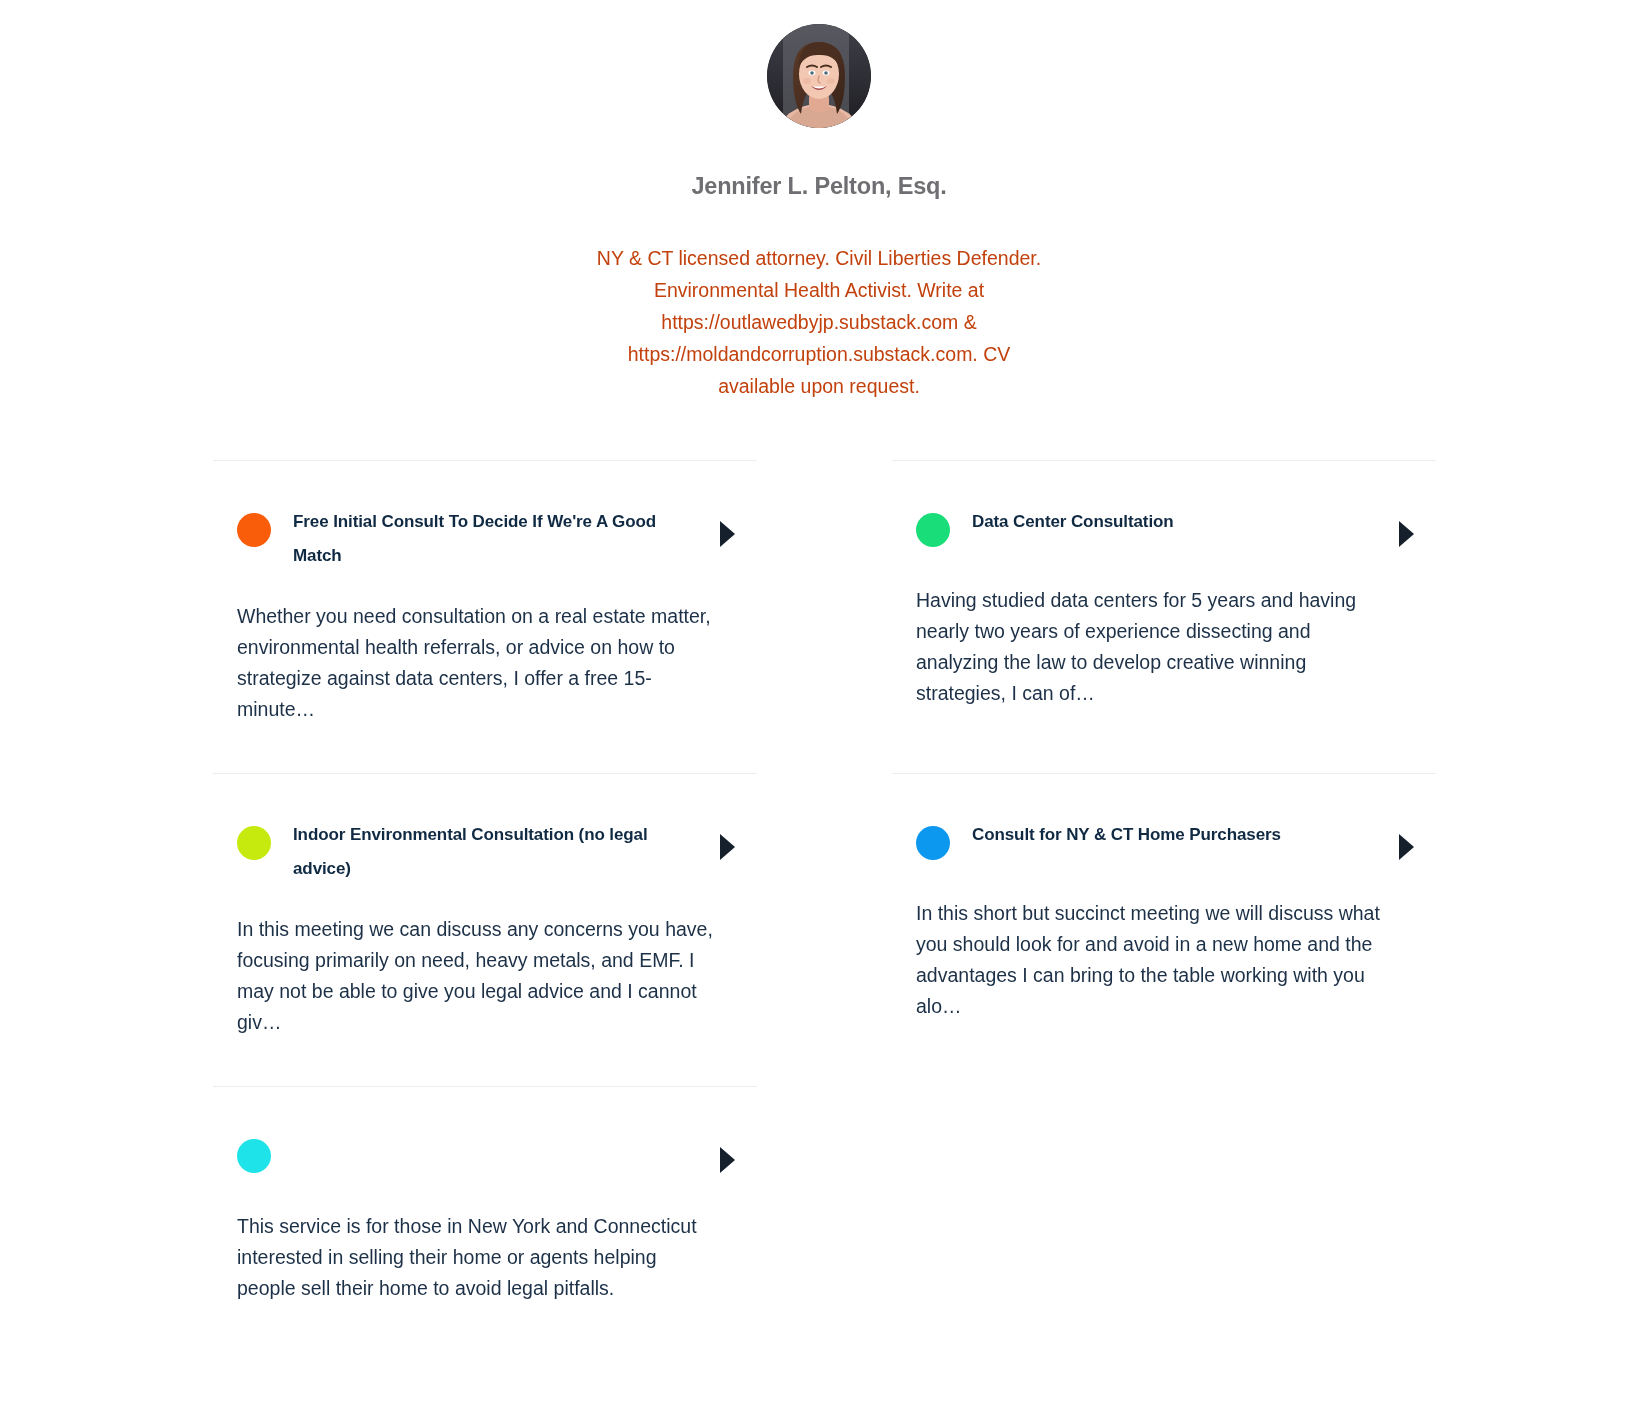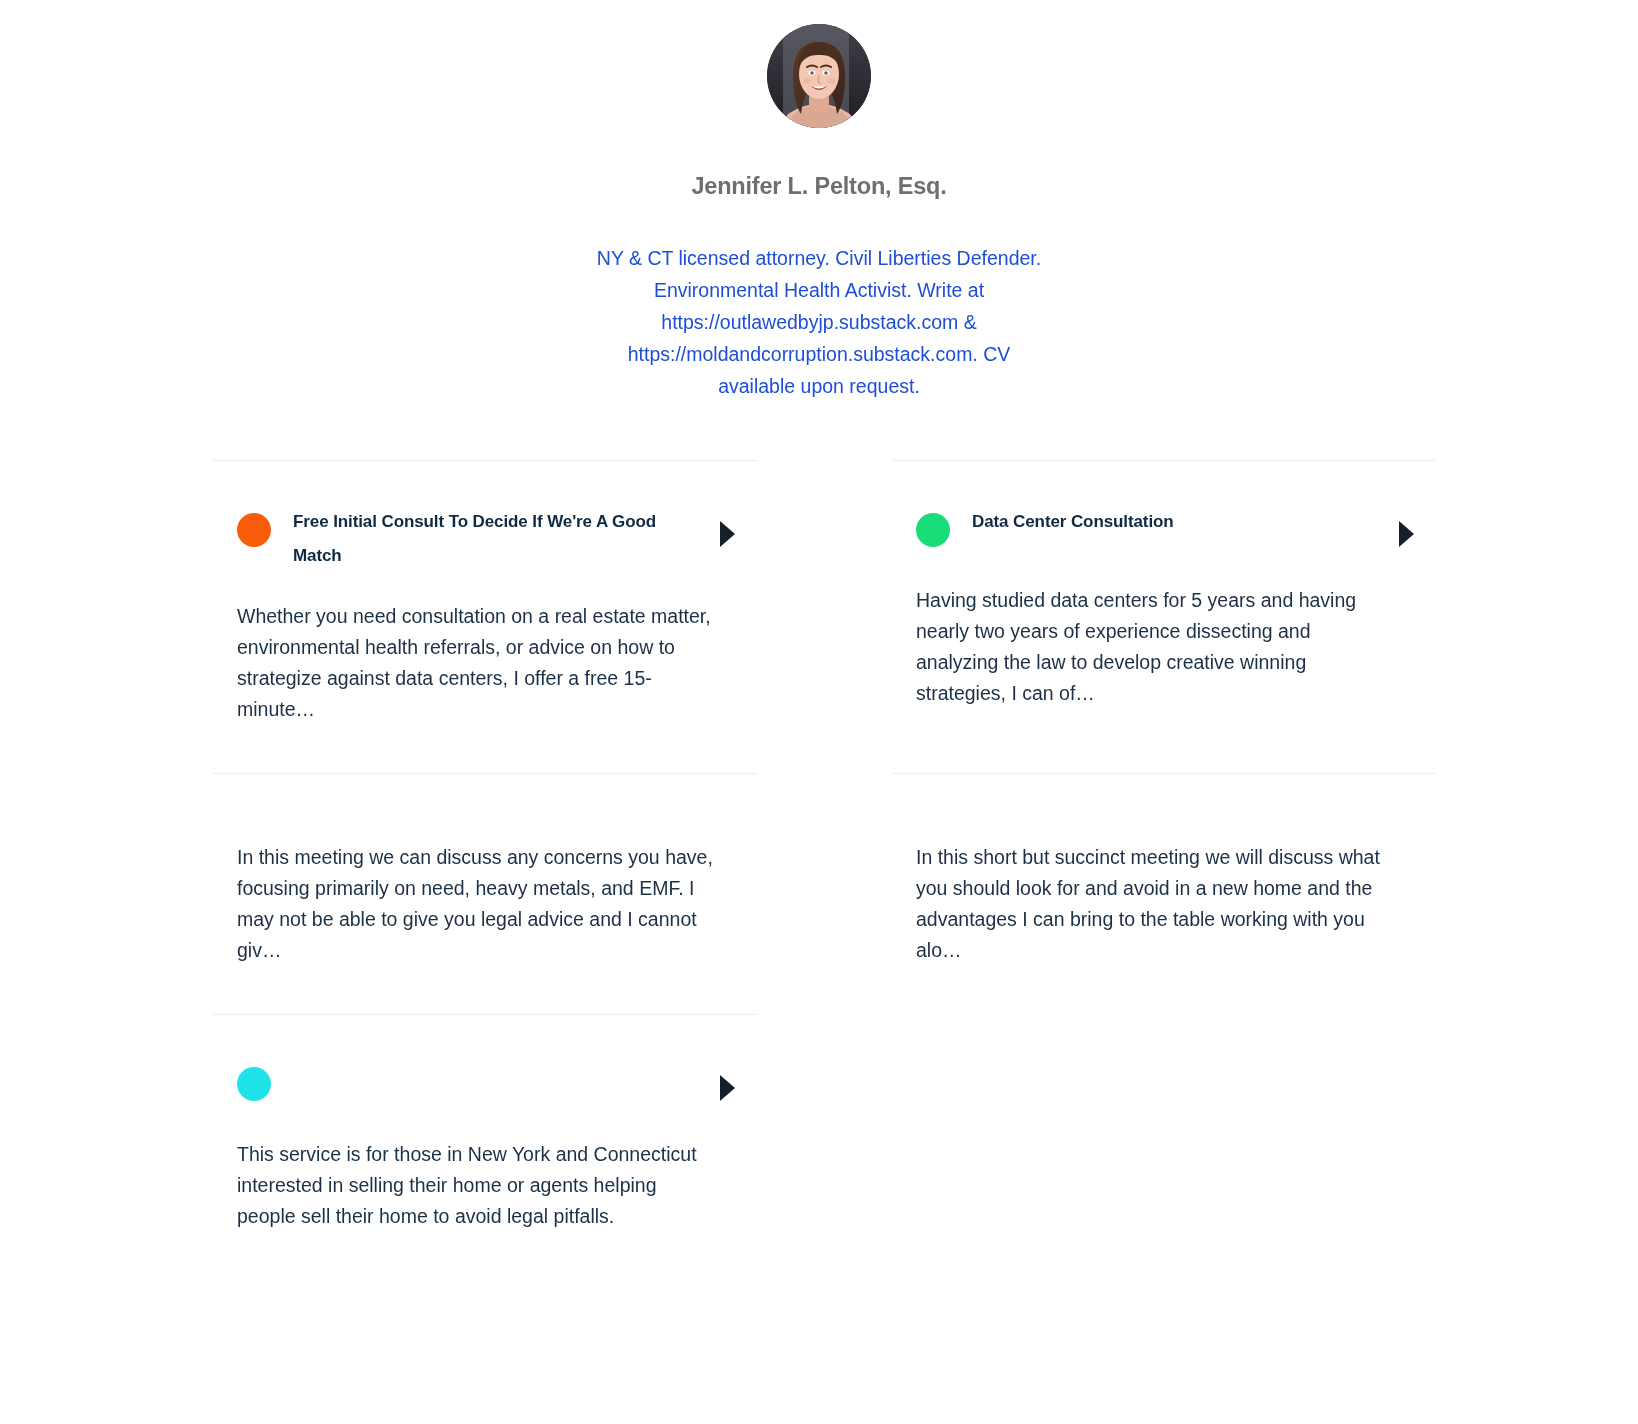--- a/index.html
+++ b/index.html
@@ -50,21 +50,21 @@
     letter-spacing: -0.2px;
     line-height: 1.2;
   }
 
   .profile-bio {
     margin-top: 42px;
     width: 460px;
     text-align: center;
     font-size: 19.5px;
     line-height: 32px;
-    color: #1d4ed8;
+    color: #c2410c;
     font-weight: 400;
   }
 
   
   .grid {
     margin: 0 auto;
     width: 1236px;
     padding-left: 6px;
     display: flex;
     flex-wrap: wrap;
@@ -236,29 +236,39 @@
           </div>
           <div class="card-desc">Having studied data centers for 5 years and having nearly two years of experience dissecting and analyzing the law to develop creative winning strategies, I can of…</div>
         </div>
       </div>
     </div>
 
     <div class="card left">
       <div class="card-inner">
         <div class="card-rule"></div>
         <div class="card-body">
+          <div class="card-head">
+            <span class="dot" style="background:#c6ea0d"></span>
+            <div class="card-title">Indoor Environmental Consultation (no legal advice)</div>
+            <span class="arrow"></span>
+          </div>
           <div class="card-desc">In this meeting we can discuss any concerns you have, focusing primarily on need, heavy metals, and EMF. I may not be able to give you legal advice and I cannot giv…</div>
         </div>
       </div>
     </div>
 
     <div class="card right">
       <div class="card-inner">
         <div class="card-rule"></div>
         <div class="card-body">
+          <div class="card-head">
+            <span class="dot" style="background:#0d98f0"></span>
+            <div class="card-title">Consult for NY &amp; CT Home Purchasers</div>
+            <span class="arrow"></span>
+          </div>
           <div class="card-desc">In this short but succinct meeting we will discuss what you should look for and avoid in a new home and the advantages I can bring to the table working with you alo…</div>
         </div>
       </div>
     </div>
 
     <div class="card left">
       <div class="card-inner">
         <div class="card-rule"></div>
         <div class="card-body">
           <div class="card-head">

